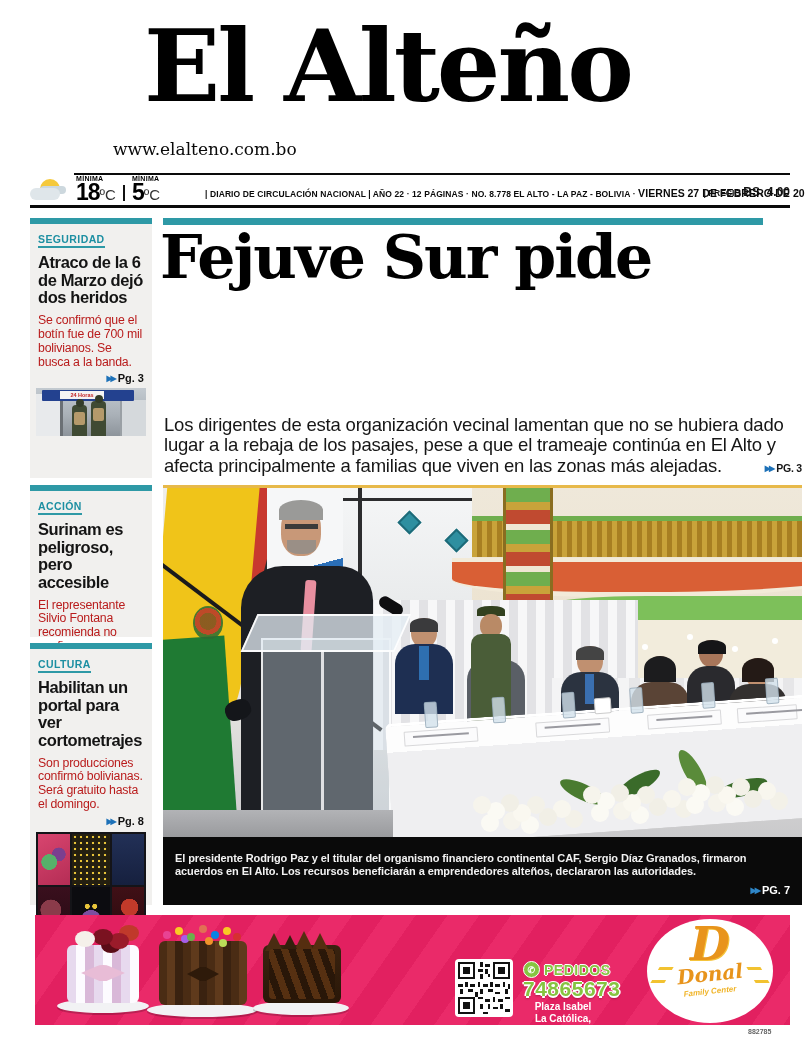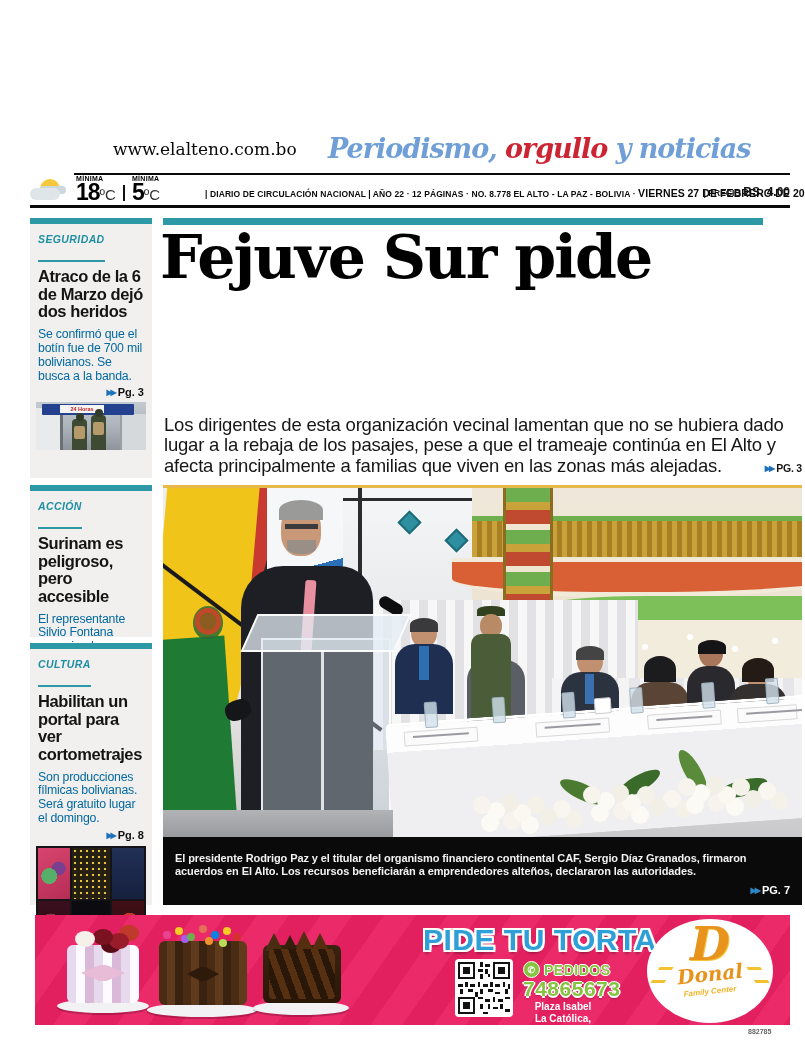--- a/index.html
+++ b/index.html
@@ -36,24 +36,24 @@
     color:#0a0a0a;letter-spacing:.1px;white-space:nowrap;}
   .infobar-day{font-size:10.5px;font-weight:900;}
   .infobar-date{font-size:10.5px;font-weight:600;}
   .infobar-price{position:absolute;right:0;bottom:6px;font-size:8.5px;font-weight:bold;white-space:nowrap;}
   .price-amount{font-size:12px;font-weight:900;}
 
   
   .side-box{position:absolute;left:30px;width:122px;background:#f1f0ee;
     border-top:6px solid #2e99a6;padding:5px 8px 6px;box-sizing:border-box;}
   .side-label{display:inline-block;color:#1d8fa2;font-size:10.5px;font-weight:bold;
-    letter-spacing:.4px;border-bottom:2px solid #2e99a6;padding-bottom:15px;font-style:italic;}
+    letter-spacing:.4px;border-bottom:2px solid #2e99a6;padding-bottom:1px;}
   .side-headline{font-size:16.5px;font-weight:bold;line-height:1.07;letter-spacing:-.4px;
     color:#141414;margin:6px 0 7px;}
-  .side-summary{font-size:12.3px;line-height:1.13;color:#0369a1;font-weight:500;letter-spacing:-.2px;}
+  .side-summary{font-size:12.3px;line-height:1.13;color:#b91c1c;font-weight:500;letter-spacing:-.2px;}
   .pg-ref{display:flex;justify-content:flex-end;align-items:center;gap:3px;margin-top:3px;
     font-size:11px;font-weight:bold;color:#111;}
   .pg-arrows{color:#1d71b8;font-size:8px;letter-spacing:-2px;transform:translateY(-.5px);}
   .box-seguridad{top:218px;height:260px;}
   .box-accion{top:485px;height:152px;}
   .box-cultura{top:643px;height:262px;}
 
   
   .photo-sec{position:relative;margin:4px -2px 0;height:48px;overflow:hidden;
     background:linear-gradient(180deg,#c3cad0 0%,#aab1b8 55%,#8d949b 100%);}
@@ -255,22 +255,22 @@
   .ad-logo-sub{font-size:8px;font-style:italic;font-weight:bold;color:#f0b428;margin-top:1px;transform:rotate(-6deg);}
   .zig{position:absolute;top:48px;width:14px;height:10px;border-top:3px solid #f2c230;border-bottom:3px solid #f2c230;transform:skewX(-30deg);}
   .zig-l{left:8px;} .zig-r{right:8px;transform:skewX(30deg);}
   .ad-code{position:absolute;top:1028px;left:748px;font-size:7px;color:#666;font-weight:bold;}
 </style>
 </head>
 <body>
 
 <div class="page">
 
+  <div class="masthead-title">El Alteño</div>
   <div class="masthead-url">www.elalteno.com.bo</div>
-  <div class="masthead-tagline"><span class="tag-blue">Periodismo, </span><span class="tag-red">orgullo</span><span class="tag-blue"> y noticias</span></div>
 
   <div class="infobar">
     <div class="infobar-topline"></div>
     <div class="weather-icon">
       <div class="weather-sun"></div>
       <div class="weather-cloud"></div>
     </div>
     <div class="weather-group">
       <div class="temp-block">
         <span class="temp-label">MÍNIMA</span>
@@ -310,21 +310,21 @@
     <div class="side-summary">El representante Silvio Fontana recomienda no confiarse.</div>
     <div class="pg-ref">
         <span class="pg-arrows">▶▶</span>
         <span>Pg. 12</span>
       </div>
   </div>
 
   <div class="side-box box-cultura">
     <span class="side-label">CULTURA</span>
     <div class="side-headline">Habilitan un portal para ver cortometrajes</div>
-    <div class="side-summary">Son producciones fílmicas bolivianas. Será gratuito lugar el domingo.</div>
+    <div class="side-summary">Son producciones confirmó bolivianas. Será gratuito hasta el domingo.</div>
     <div class="pg-ref">
         <span class="pg-arrows">▶▶</span>
         <span>Pg. 8</span>
       </div>
     <div class="photo-cul">
       <div class="cul-tile cul-1"></div>
       <div class="cul-tile cul-2"></div>
       <div class="cul-tile cul-3"></div>
       <div class="cul-tile cul-4"></div>
       <div class="cul-tile cul-5"></div>
@@ -450,21 +450,20 @@
   </div>
 
   <div class="ad">
     <div class="cake-plate cp1"></div>
     <div class="cake-plate cp2"></div>
     <div class="cake-plate cp3"></div>
     <div class="cake1"></div>
     <div class="cake2"></div>
     <div class="cake3"></div>
 
-    <div class="ad-title">PIDE TU TORTA</div>
 
     <div class="ad-qr">
       <svg width="52" height="52" viewBox="0 0 21 21" shape-rendering="crispEdges">
         <rect width="21" height="21" fill="#fff"></rect>
         <path fill="#111" d="M0 0h7v7H0zM14 0h7v7h-7zM0 14h7v7H0z"></path>
         <path fill="#fff" d="M1 1h5v5H1zM15 1h5v5h-5zM1 15h5v5H1z"></path>
         <path fill="#111" d="M2 2h3v3H2zM16 2h3v3h-3zM2 16h3v3H2z"></path>
         <path fill="#111" d="M9 0h1v2H9zM11 1h2v1h-2zM8 3h2v1H8zM11 3h1v2h-1zM9 5h1v2H9zM12 5h1v1h-1zM0 9h2v1H0zM3 8h1v2H3zM5 9h2v1H5zM8 8h1v2H8zM10 9h2v1h-2zM13 8h1v2h-1zM15 9h2v1h-2zM18 8h1v2h-1zM20 9h1v2h-1zM1 11h1v2H1zM4 11h2v1H4zM7 12h1v2H7zM9 11h1v2H9zM12 11h2v1h-2zM15 12h2v1h-2zM19 11h1v2h-1zM8 14h2v1H8zM11 15h2v1h-2zM14 14h1v2h-1zM16 15h2v1h-2zM19 14h2v1h-2zM9 17h1v2H9zM12 17h1v2h-1zM14 18h2v1h-2zM17 17h1v2h-1zM19 19h2v1h-2zM10 20h2v1h-2z"></path>
       </svg>
     </div>

